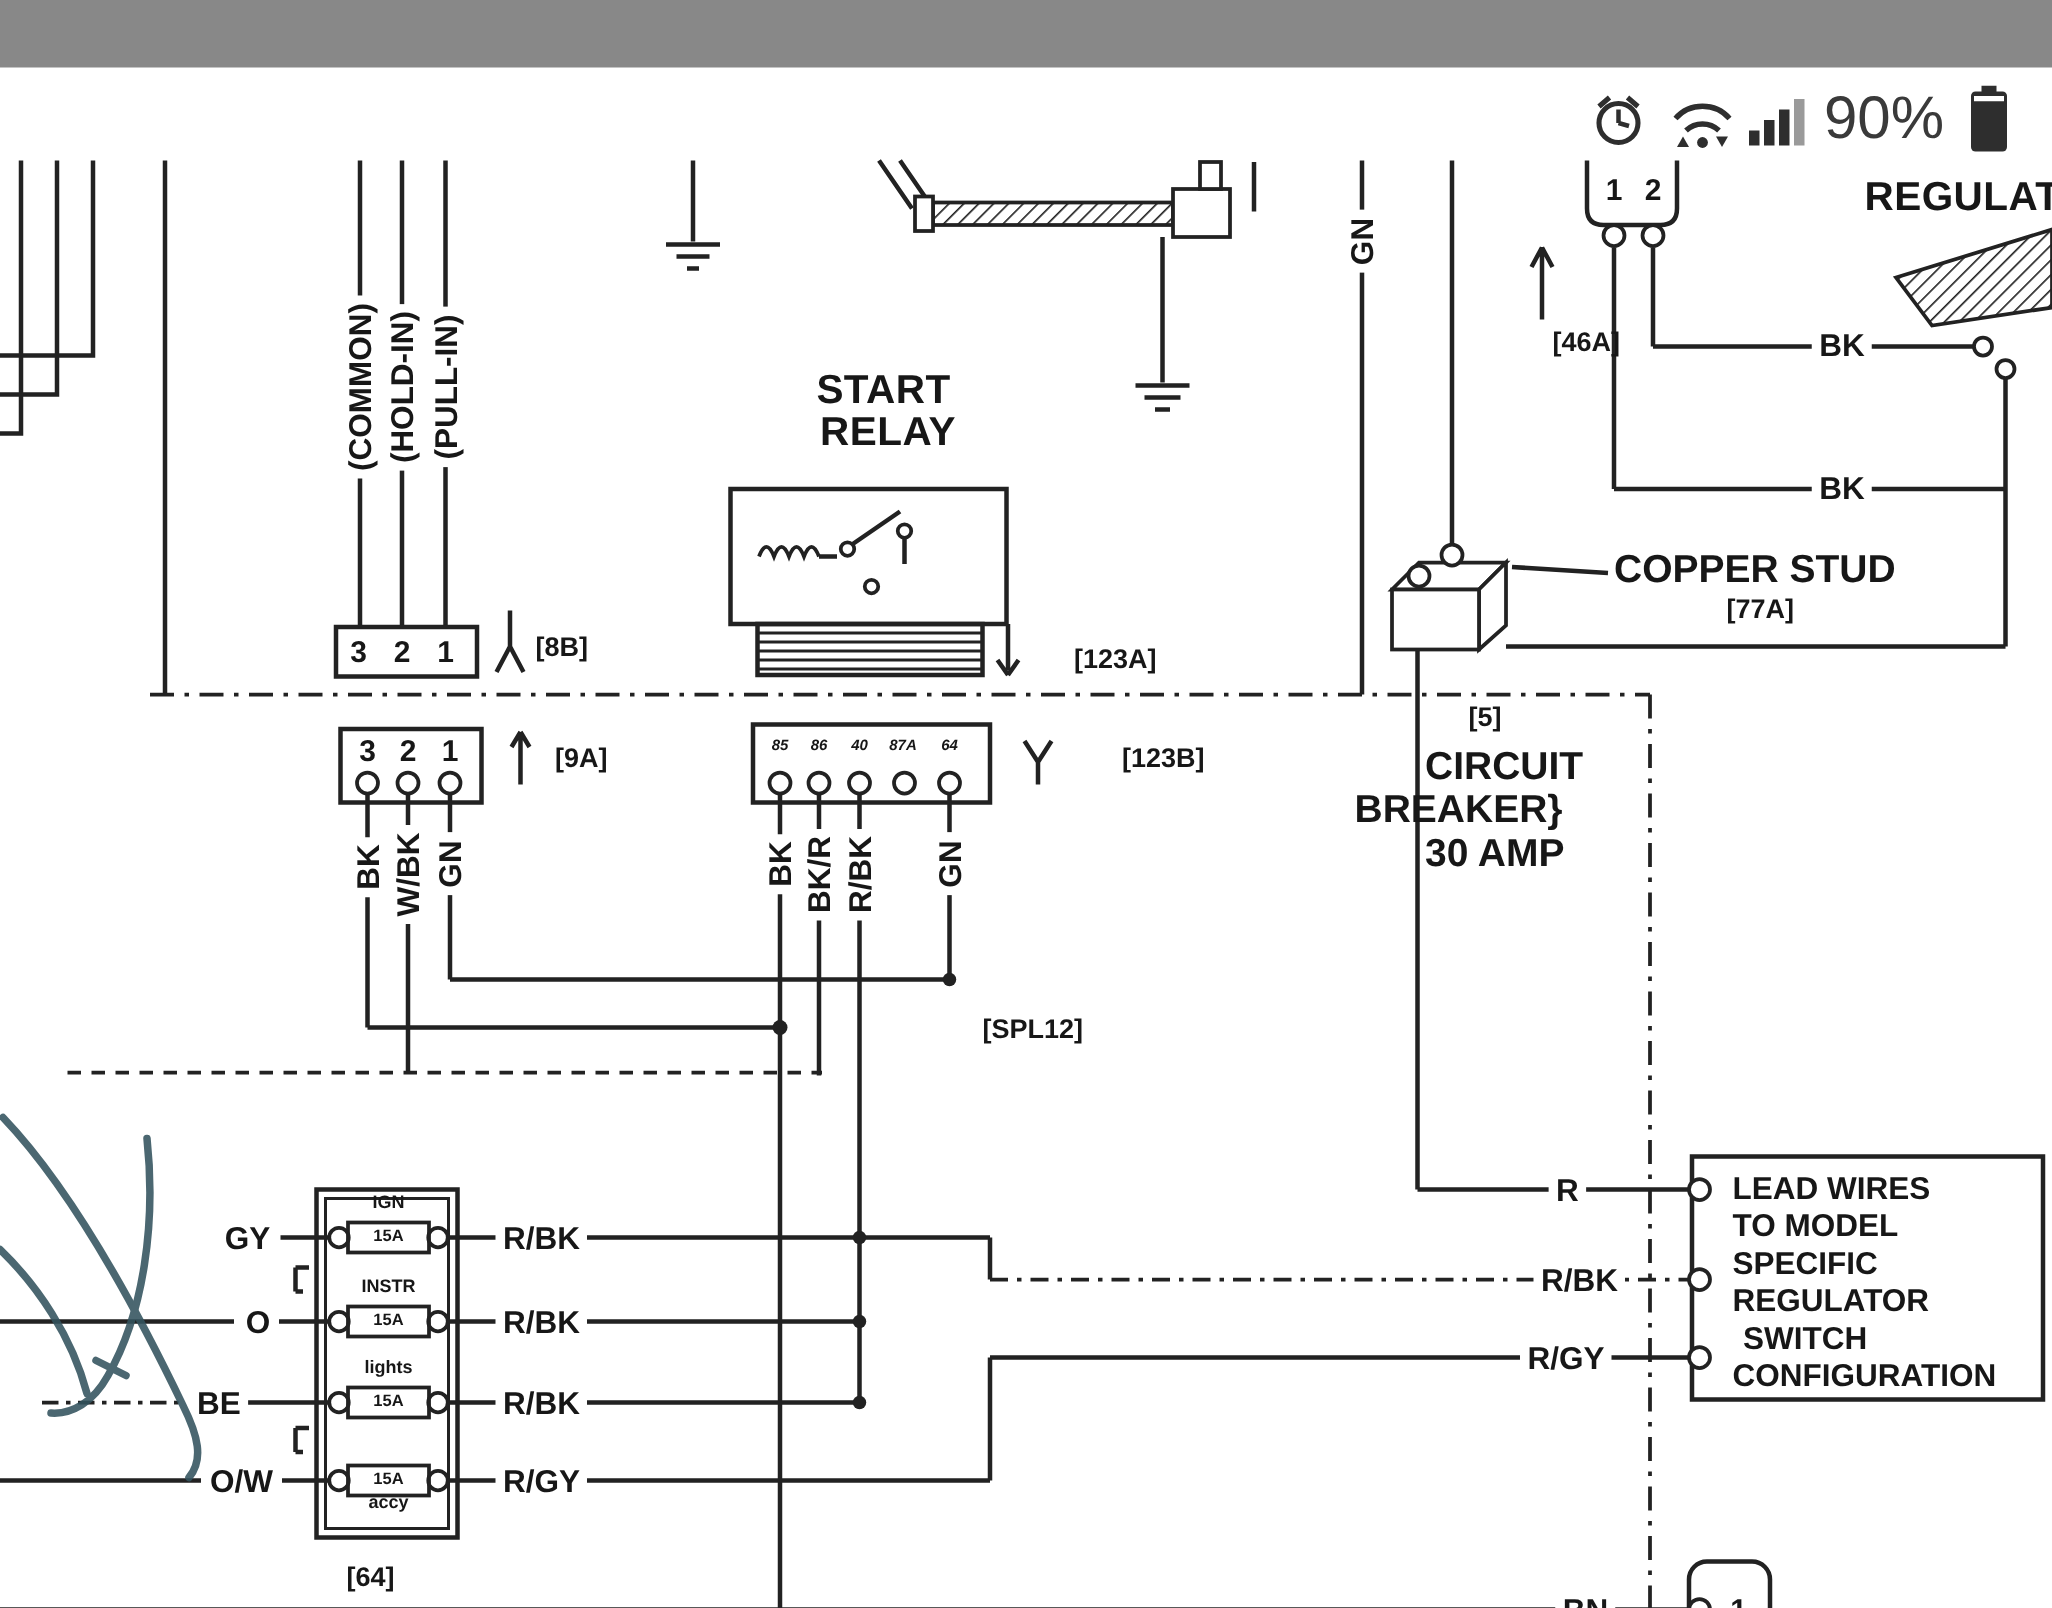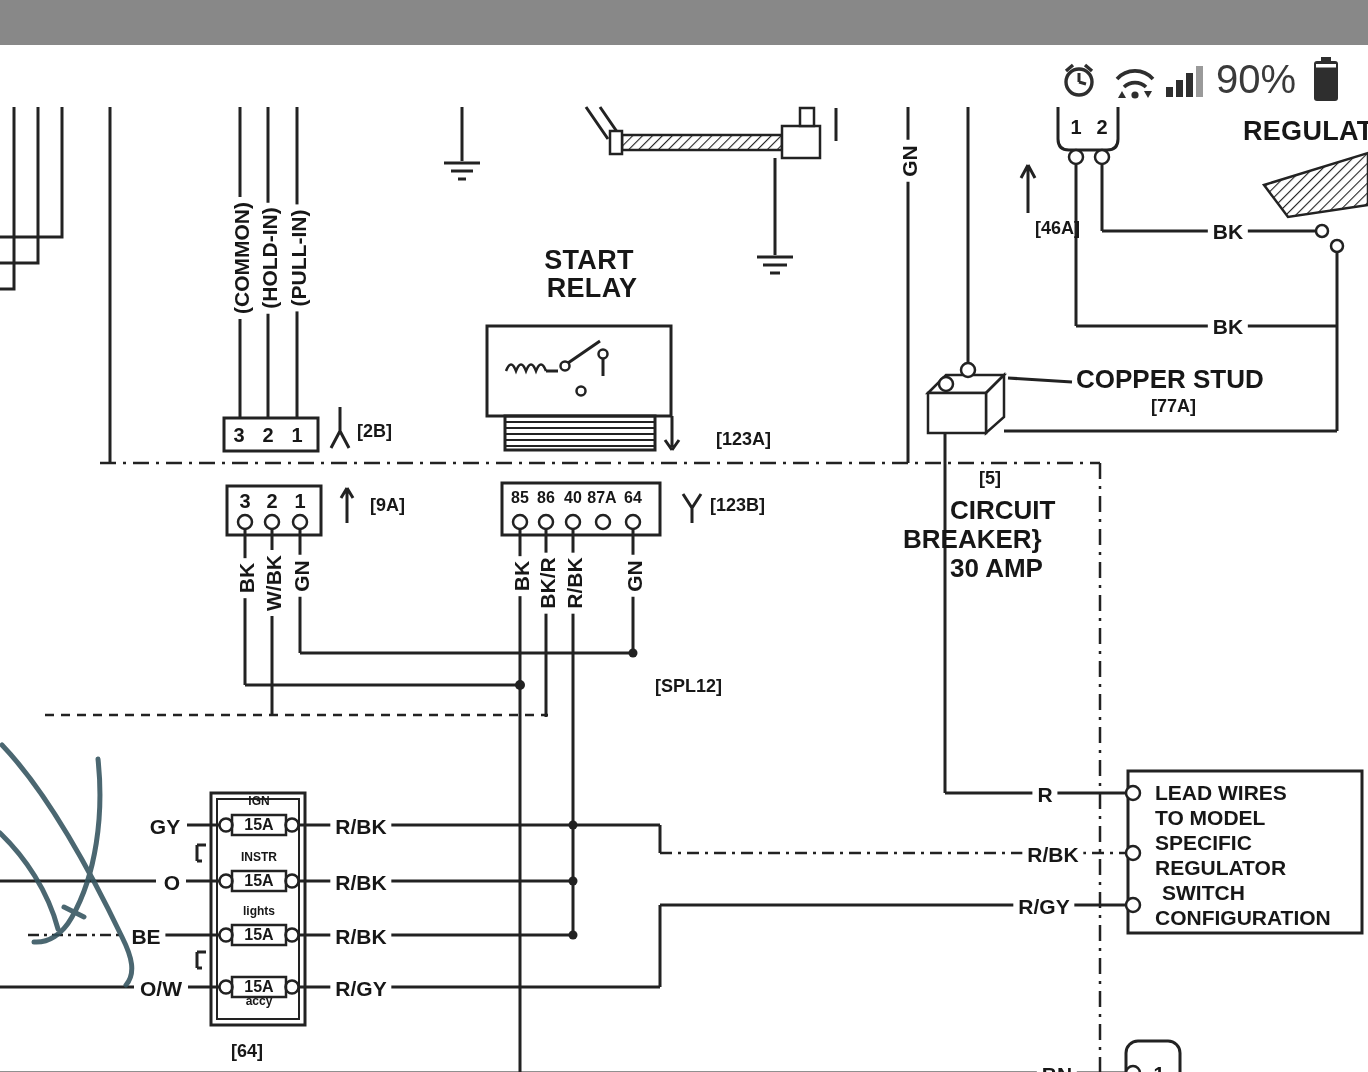--- a/index.html
+++ b/index.html
@@ -9,23 +9,23 @@
   svg.overlay{position:absolute;left:0;top:0;z-index:3;pointer-events:none;}
   .lbl{position:absolute;font-weight:700;color:#171717;white-space:nowrap;z-index:2;line-height:1;}
   .ctr{transform:translate(-50%,-50%);}
   .rot{transform:translate(-50%,-50%) rotate(-90deg);}
   .bgw{background:#fff;padding:1px 5px;}
   .f27{font-size:27px;letter-spacing:.3px;}
   .f26{font-size:26px;}
   .f23{font-size:18px;}
   .f21{font-size:21px;}
   .f20{font-size:20px;}
-  .f14{font-size:16px;}
+  .f14{font-size:10px;font-style:italic;}
   .f12{font-size:12px;}
-  .f11{font-size:16px;}
+  .f11{font-size:11px;}
   .note{font-size:21px;line-height:25px;}
   .pct{position:absolute;left:1216px;top:12px;font-size:40px;font-weight:400;color:#3a3a3a;z-index:2;}
   .sicon{position:absolute;z-index:2;}
 </style>
 </head>
 <body>
 
 <div class="screen">
 
   <svg class="sicon" style="left:1057px;top:12px" width="44" height="44" viewBox="0 0 44 44">
@@ -172,39 +172,39 @@
     </g>
   </svg>
 
   <div class="lbl f21 rot bgw" style="left:241px;top:213px">(COMMON)</div>
   <div class="lbl f21 rot bgw" style="left:269px;top:213px">(HOLD-IN)</div>
   <div class="lbl f21 rot bgw" style="left:298px;top:213px">(PULL-IN)</div>
 
   <div class="lbl f20 ctr" style="left:239px;top:390px">3</div>
   <div class="lbl f20 ctr" style="left:268px;top:390px">2</div>
   <div class="lbl f20 ctr" style="left:297px;top:390px">1</div>
-  <div class="lbl f23" style="left:357px;top:377px">[2B]</div>
+  <div class="lbl f23" style="left:357px;top:377px">[8B]</div>
 
   <div class="lbl f20 ctr" style="left:245px;top:456px">3</div>
   <div class="lbl f20 ctr" style="left:272px;top:456px">2</div>
   <div class="lbl f20 ctr" style="left:300px;top:456px">1</div>
   <div class="lbl f23" style="left:370px;top:451px">[9A]</div>
   <div class="lbl f21 rot bgw" style="left:246px;top:533px">BK</div>
   <div class="lbl f21 rot bgw" style="left:273px;top:538px">W/BK</div>
   <div class="lbl f21 rot bgw" style="left:301px;top:531px">GN</div>
 
   <div class="lbl f27 ctr" style="left:589px;top:215px">START</div>
   <div class="lbl f27 ctr" style="left:592px;top:243px">RELAY</div>
   <div class="lbl f23" style="left:716px;top:385px">[123A]</div>
   <div class="lbl f14 ctr" style="left:520px;top:453px">85</div>
   <div class="lbl f14 ctr" style="left:546px;top:453px">86</div>
   <div class="lbl f14 ctr" style="left:573px;top:453px">40</div>
   <div class="lbl f14 ctr" style="left:602px;top:453px">87A</div>
   <div class="lbl f14 ctr" style="left:633px;top:453px">64</div>
-  <div class="lbl f23" style="left:710px;top:451px">[123B]</div>
+  <div class="lbl f23" style="left:748px;top:451px">[123B]</div>
   <div class="lbl f21 rot bgw" style="left:521px;top:531px">BK</div>
   <div class="lbl f21 rot bgw" style="left:547px;top:538px">BK/R</div>
   <div class="lbl f21 rot bgw" style="left:574px;top:538px">R/BK</div>
   <div class="lbl f21 rot bgw" style="left:634px;top:531px">GN</div>
 
   <div class="lbl f21 rot bgw" style="left:909px;top:116px">GN</div>
   <div class="lbl f20 ctr" style="left:1076px;top:82px">1</div>
   <div class="lbl f20 ctr" style="left:1102px;top:82px">2</div>
   <div class="lbl f23" style="left:1035px;top:174px">[46A]</div>
   <div class="lbl f27" style="left:1243px;top:73px">REGULATOR</div>

